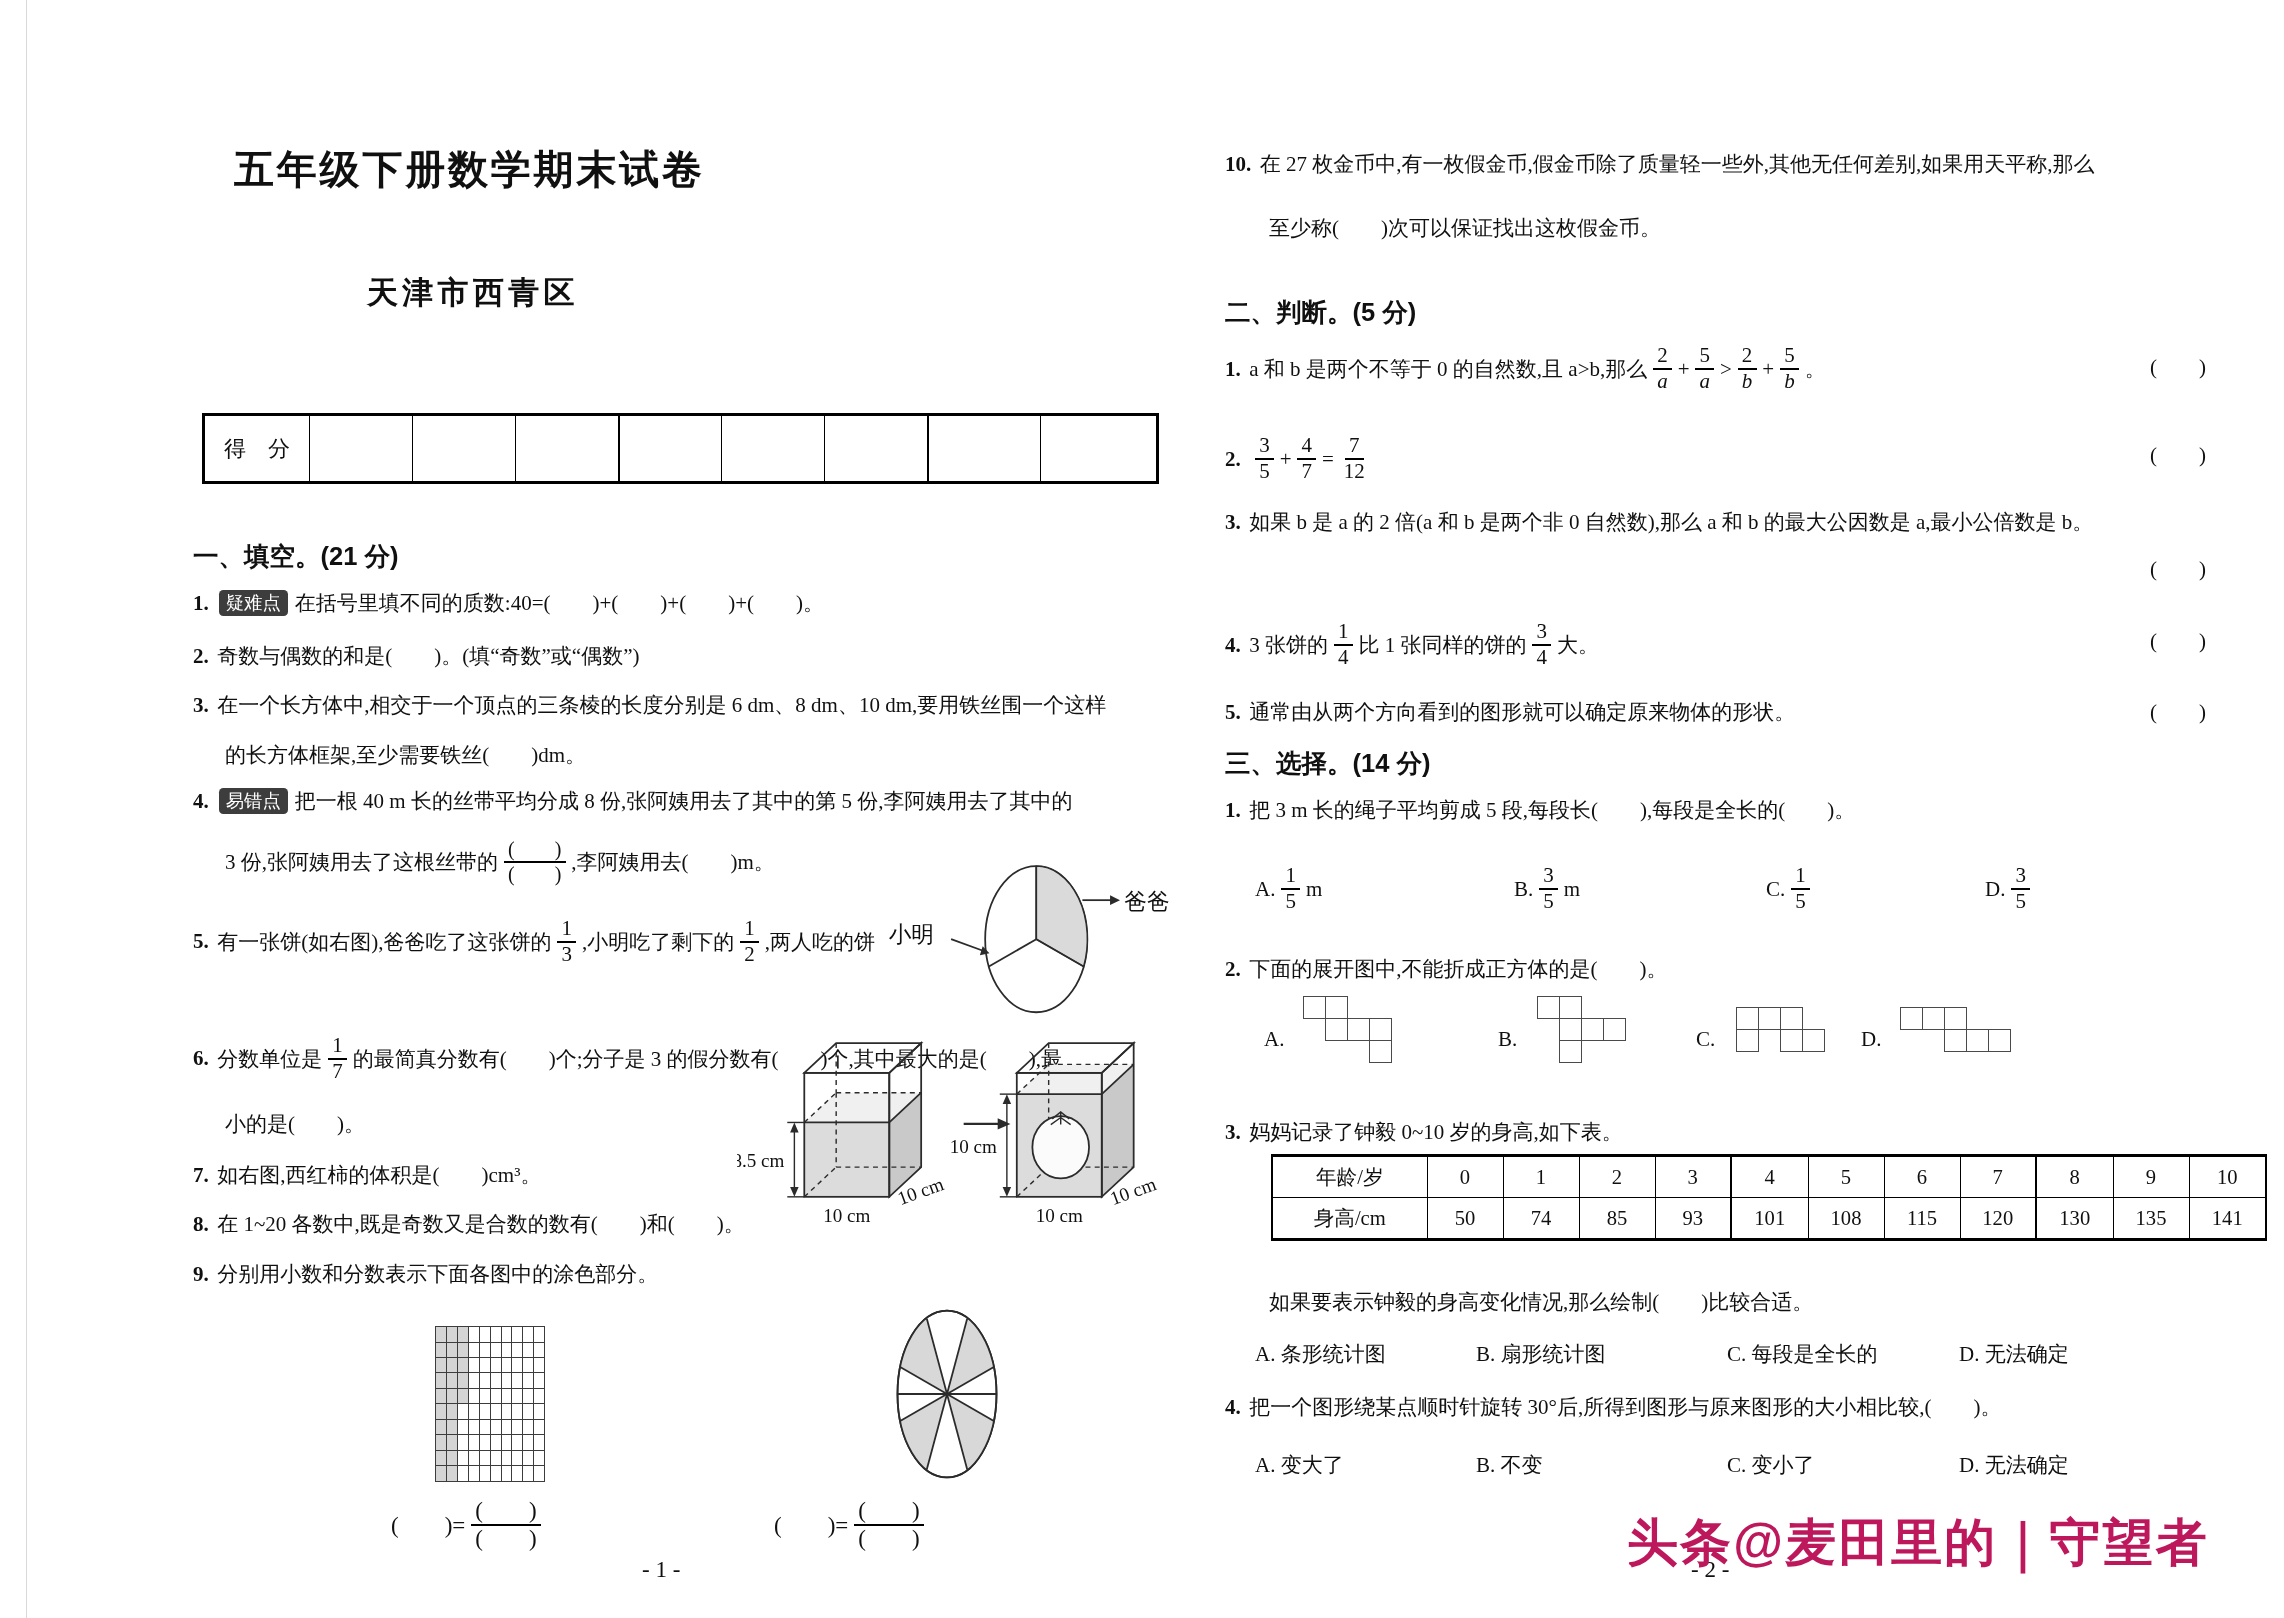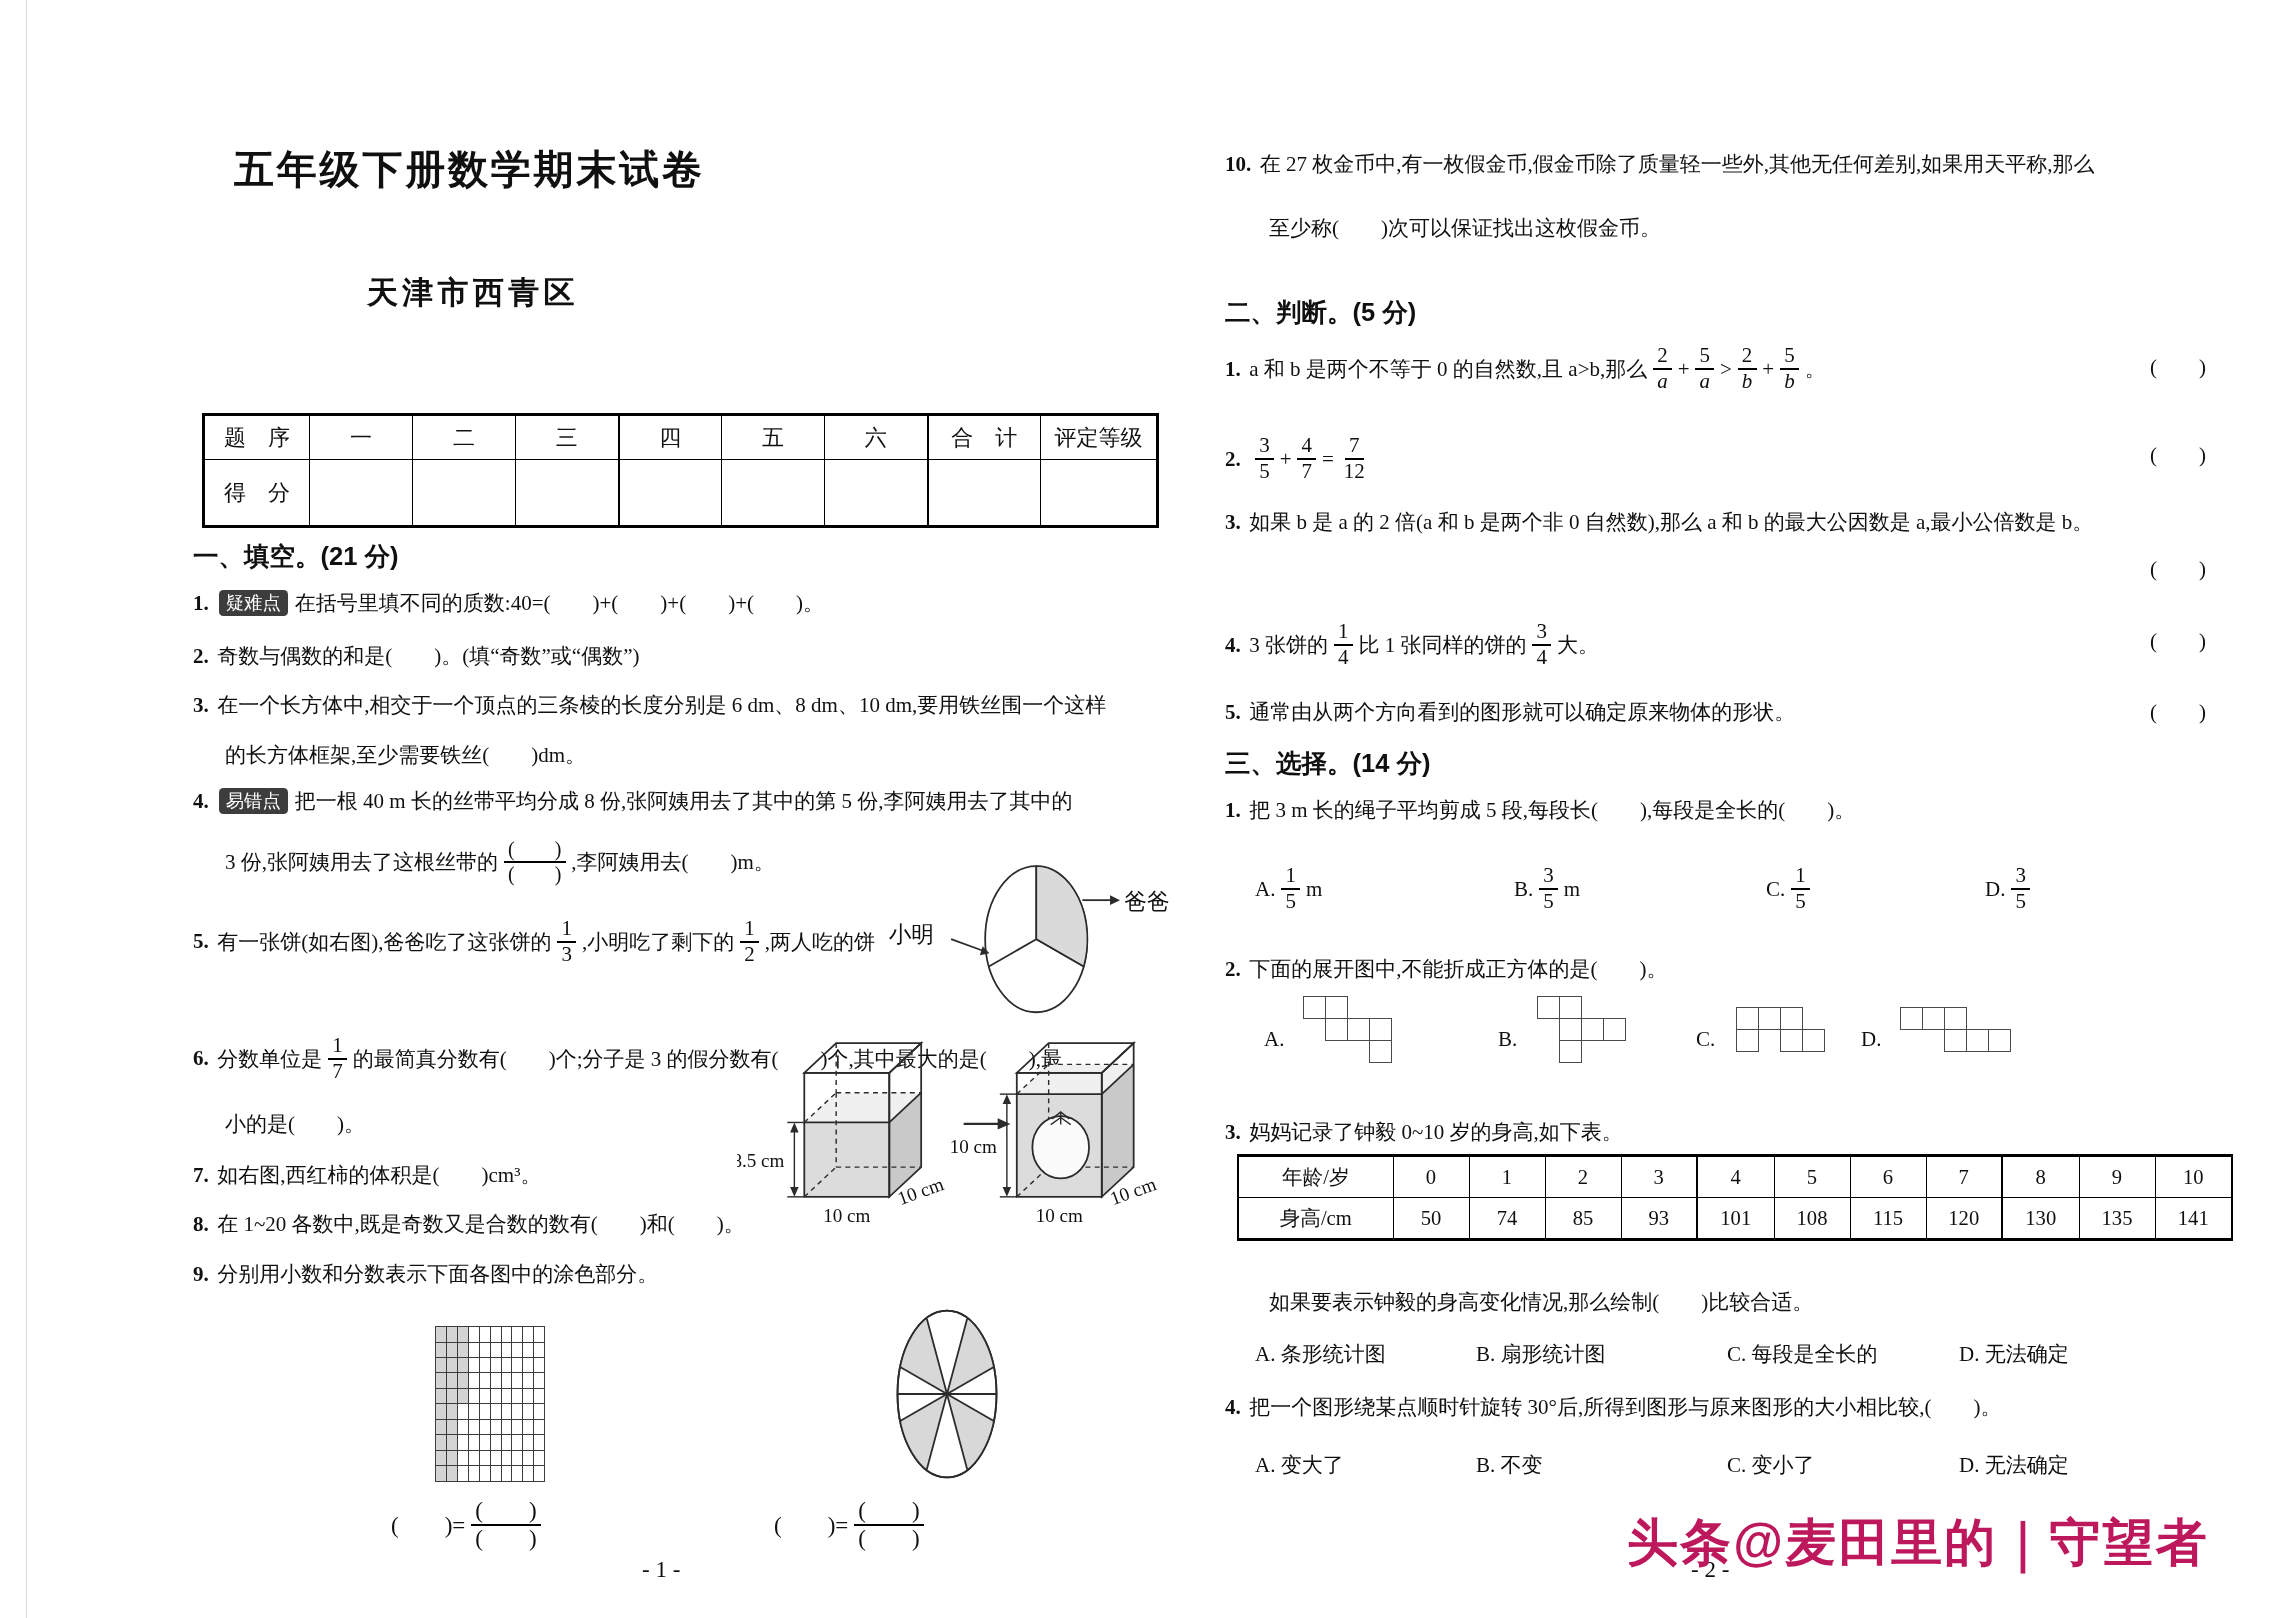--- a/index.html
+++ b/index.html
@@ -19,21 +19,21 @@
   .brk{position:absolute;white-space:nowrap;}
   
   .score-table{position:absolute;left:202px;top:413px;border-collapse:collapse;table-layout:fixed;
                width:954px;font-size:22px;}
   .score-table td{border:1.4px solid #000;text-align:center;padding:0;}
   .score-table tr.r1 td{height:43px;}
   .score-table tr.r2 td{height:65px;}
   .score-table{border:3.5px solid #000;}
   .score-table td.thk{border-left:2.8px solid #000;}
   
-  .h-table{position:absolute;left:1237px;top:1154px;border-collapse:collapse;table-layout:fixed;
+  .h-table{position:absolute;left:1271px;top:1154px;border-collapse:collapse;table-layout:fixed;
            width:991px;font-size:20.6px;}
   .h-table td{border:1.4px solid #000;text-align:center;height:40px;padding:0;}
   .h-table{border-top:3.5px solid #000;border-bottom:3.5px solid #000;border-left:2.1px solid #000;border-right:2.1px solid #000;}
   .h-table td.thk{border-left:2.8px solid #000;}
   
   .net{position:absolute;}
   .net-cell{position:absolute;border:1.4px solid #4a4a4a;background:#fff;box-sizing:border-box;}
   
   .dgrid{position:absolute;}
   .grid-cell{position:absolute;border:1.1px solid #3c3c3c;background:#fff;box-sizing:border-box;}
@@ -58,31 +58,20 @@
         <col style="width:103px">
         <col style="width:103px">
         <col style="width:103px">
         <col style="width:103px">
         <col style="width:103px">
         <col style="width:103px">
         <col style="width:113px">
         <col style="width:117px">
       </colgroup>
     <tbody>
-        <tr class="r1">
-      <td>题　序</td>
-      <td>一</td>
-      <td>二</td>
-      <td>三</td>
-      <td class="thk">四</td>
-      <td>五</td>
-      <td>六</td>
-      <td class="thk">合　计</td>
-      <td>评定等级</td>
-    </tr>
     <tr class="r2">
       <td>得　分</td>
       <td></td>
       <td></td>
       <td></td>
       <td class="thk"></td>
       <td></td>
       <td></td>
       <td class="thk"></td>
       <td></td>

